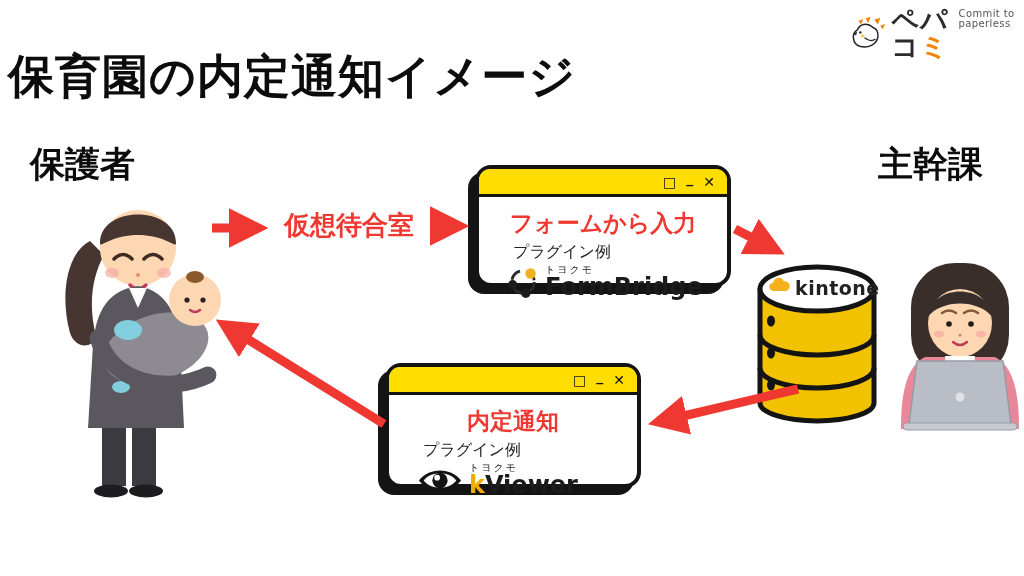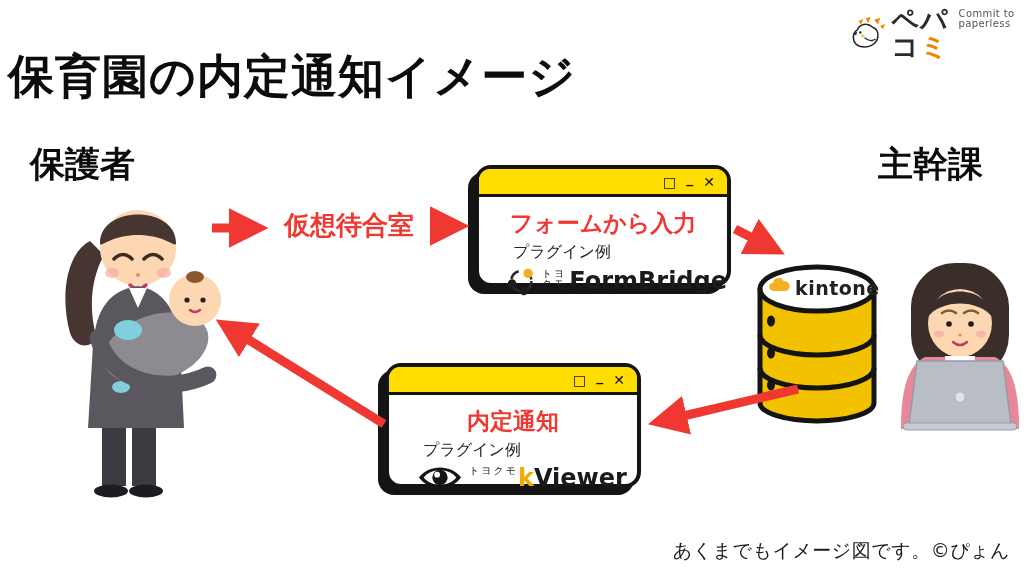--- a/index.html
+++ b/index.html
@@ -36,21 +36,21 @@
   .titlebar {
     height:25px; background:var(--titlebar-yellow,#ffdd00); border-bottom:3px solid #141414;
     border-radius:11px 11px 0 0; display:flex; align-items:center; justify-content:flex-end;
     gap:10px; padding:0 12px;
   }
   .ctrl { font-size:14px; font-weight:900; color:#111; line-height:1; cursor:default; }
   .ctrl.min { transform:translateY(-4px); }
   .win-title { text-align:center; color:var(--red,#ee3831); font-size:23px; font-weight:900; margin-top:11px; white-space:nowrap; }
   .win-sub { font-size:16px; color:#222; margin:3px 0 0 34px; white-space:nowrap; }
   .plugin-row { display:flex; align-items:center; gap:6px; margin:2px 0 0 28px; }
-  .plugin-text { display:flex; line-height:1; }
+  .plugin-text { display:flex; flex-direction:column; line-height:1; }
   .vendor { font-size:10px; color:#222; letter-spacing:2px; }
   .product { font-size:24px; font-weight:900; color:#1b1b1b; margin-top:0; white-space:nowrap; }
   .k-accent { color:var(--k-yellow,#f0ad00); }
   
   .kintone { position:absolute; left:752px; top:253px; width:130px; height:178px; }
   .kintone-label {
     position:absolute; left:769px; top:277px; display:flex; gap:4px;
   }
   .kintone-label span { font-size:19px; font-weight:800; color:#222; letter-spacing:0.5px; }
   
@@ -211,15 +211,14 @@
         <path d="M0,0 L4.4,2.2 L0,4.4 Z"></path>
       </marker>
     </defs>
     <line class="arrow" x1="212" y1="228" x2="254" y2="228" marker-end="url(#arrowhead)"></line>
     <line class="arrow" x1="434" y1="226" x2="455" y2="226" marker-end="url(#arrowhead)"></line>
     <line class="arrow" x1="735" y1="229" x2="772" y2="248" marker-end="url(#arrowhead)"></line>
     <line class="arrow" x1="798" y1="389" x2="662" y2="421" marker-end="url(#arrowhead)"></line>
     <line class="arrow" x1="384" y1="424" x2="228" y2="327" marker-end="url(#arrowhead)"></line>
   </svg>
 
-  <div class="footer-note">あくまでもイメージ図です。©ぴょん</div>
 
 </div>
 
 </body></html>

